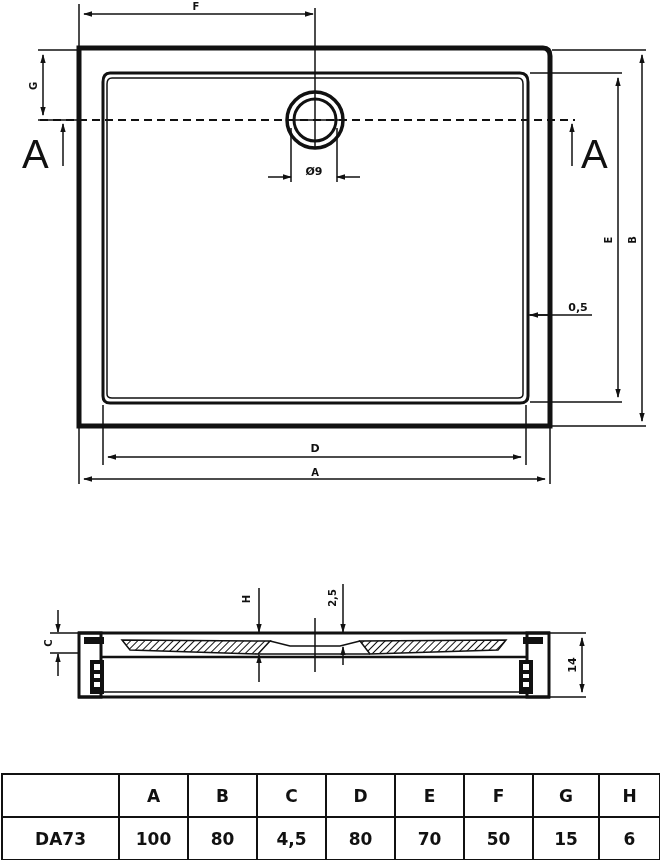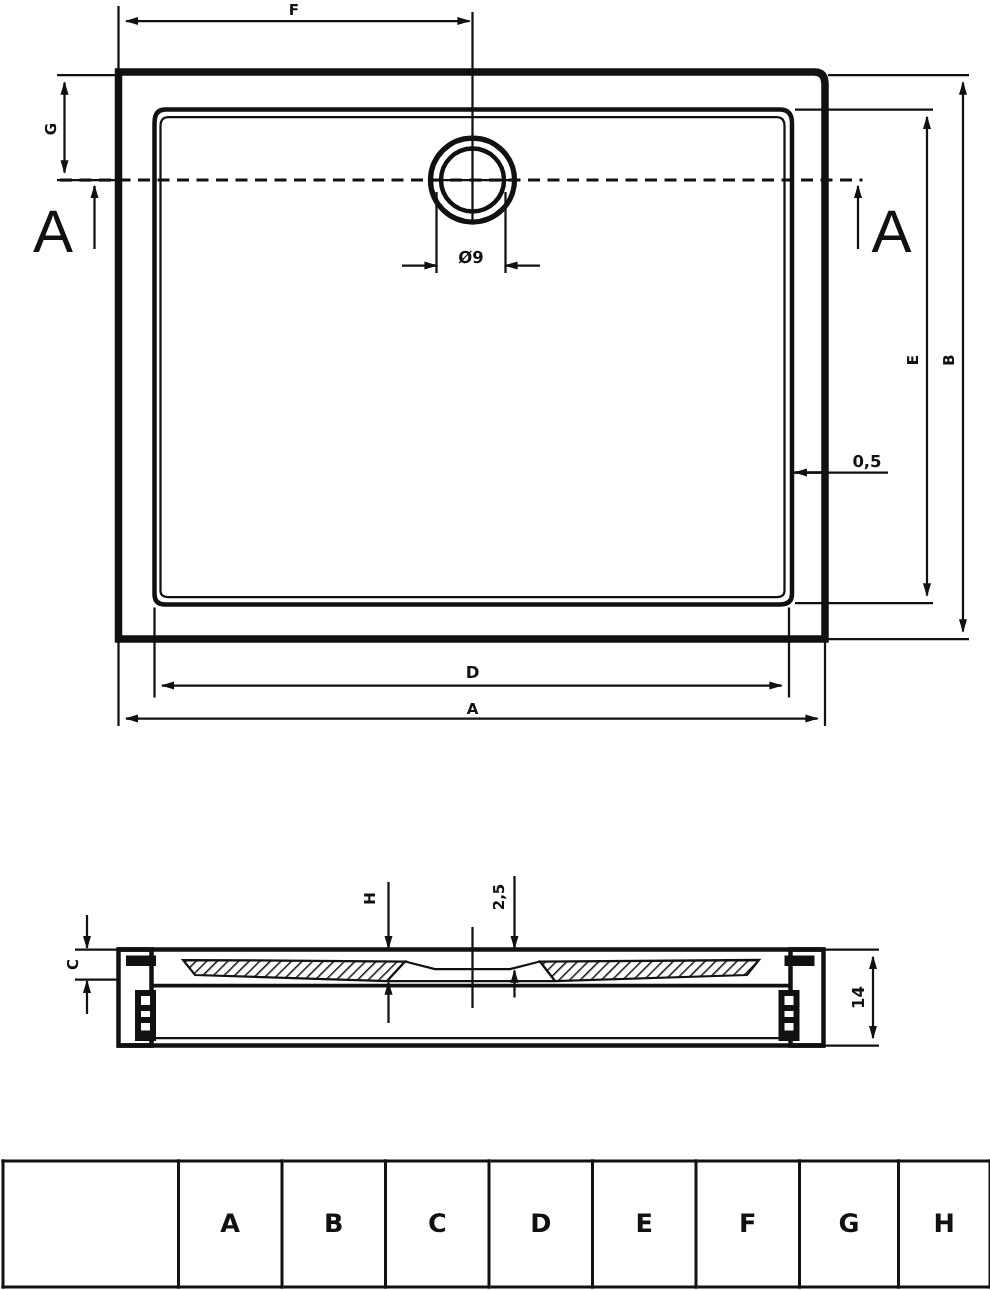--- a/index.html
+++ b/index.html
@@ -155,14 +155,25 @@
     <td></td>
     <td>A</td>
     <td>B</td>
     <td>C</td>
     <td>D</td>
     <td>E</td>
     <td>F</td>
     <td>G</td>
     <td>H</td>
   </tr>
+  <tr>
+    <td>DA73</td>
+    <td>100</td>
+    <td>80</td>
+    <td>4,5</td>
+    <td>80</td>
+    <td>70</td>
+    <td>50</td>
+    <td>15</td>
+    <td>6</td>
+  </tr>
 </tbody>
   </table>
 
 </body></html>

